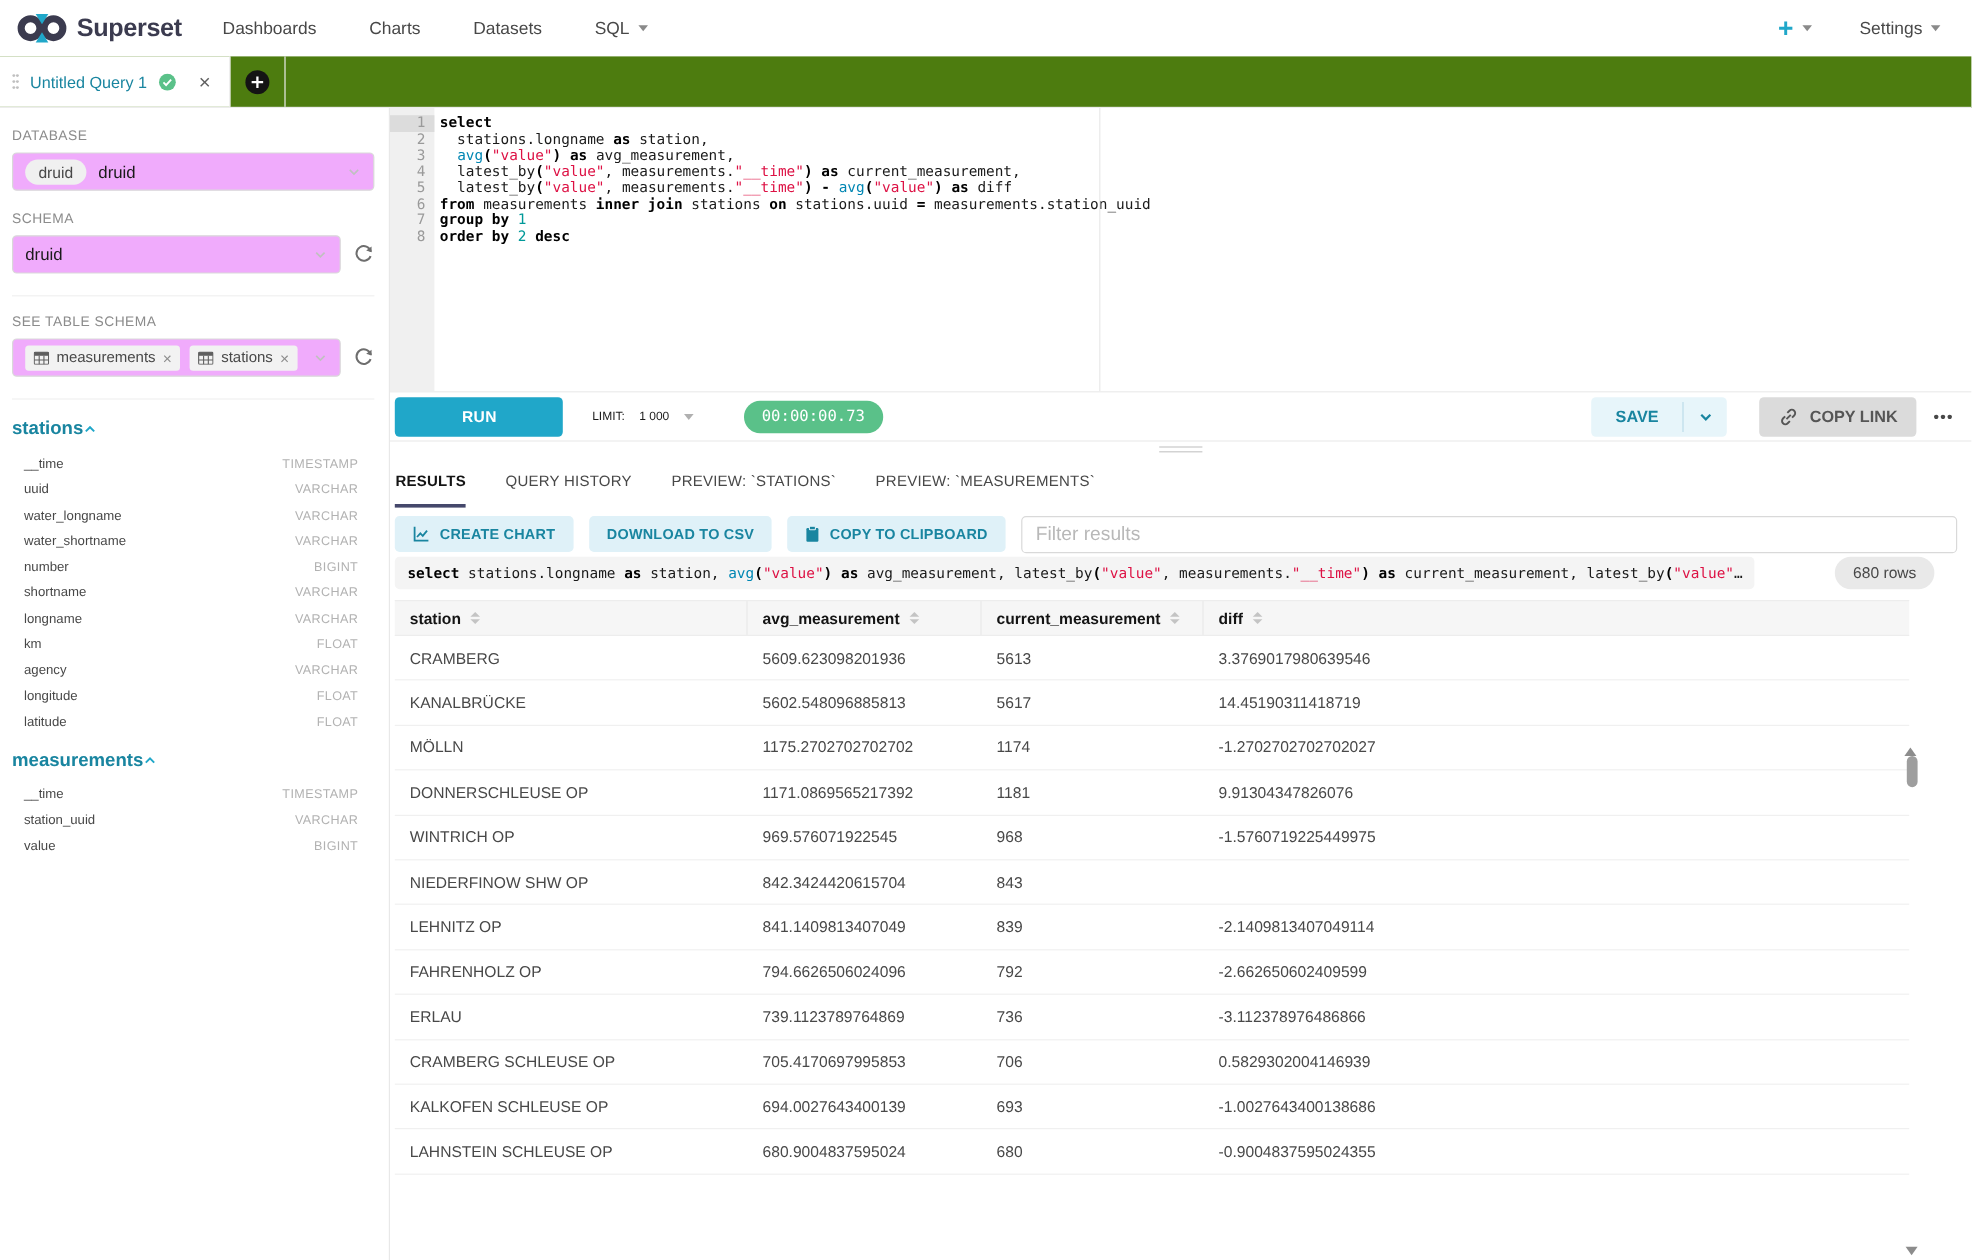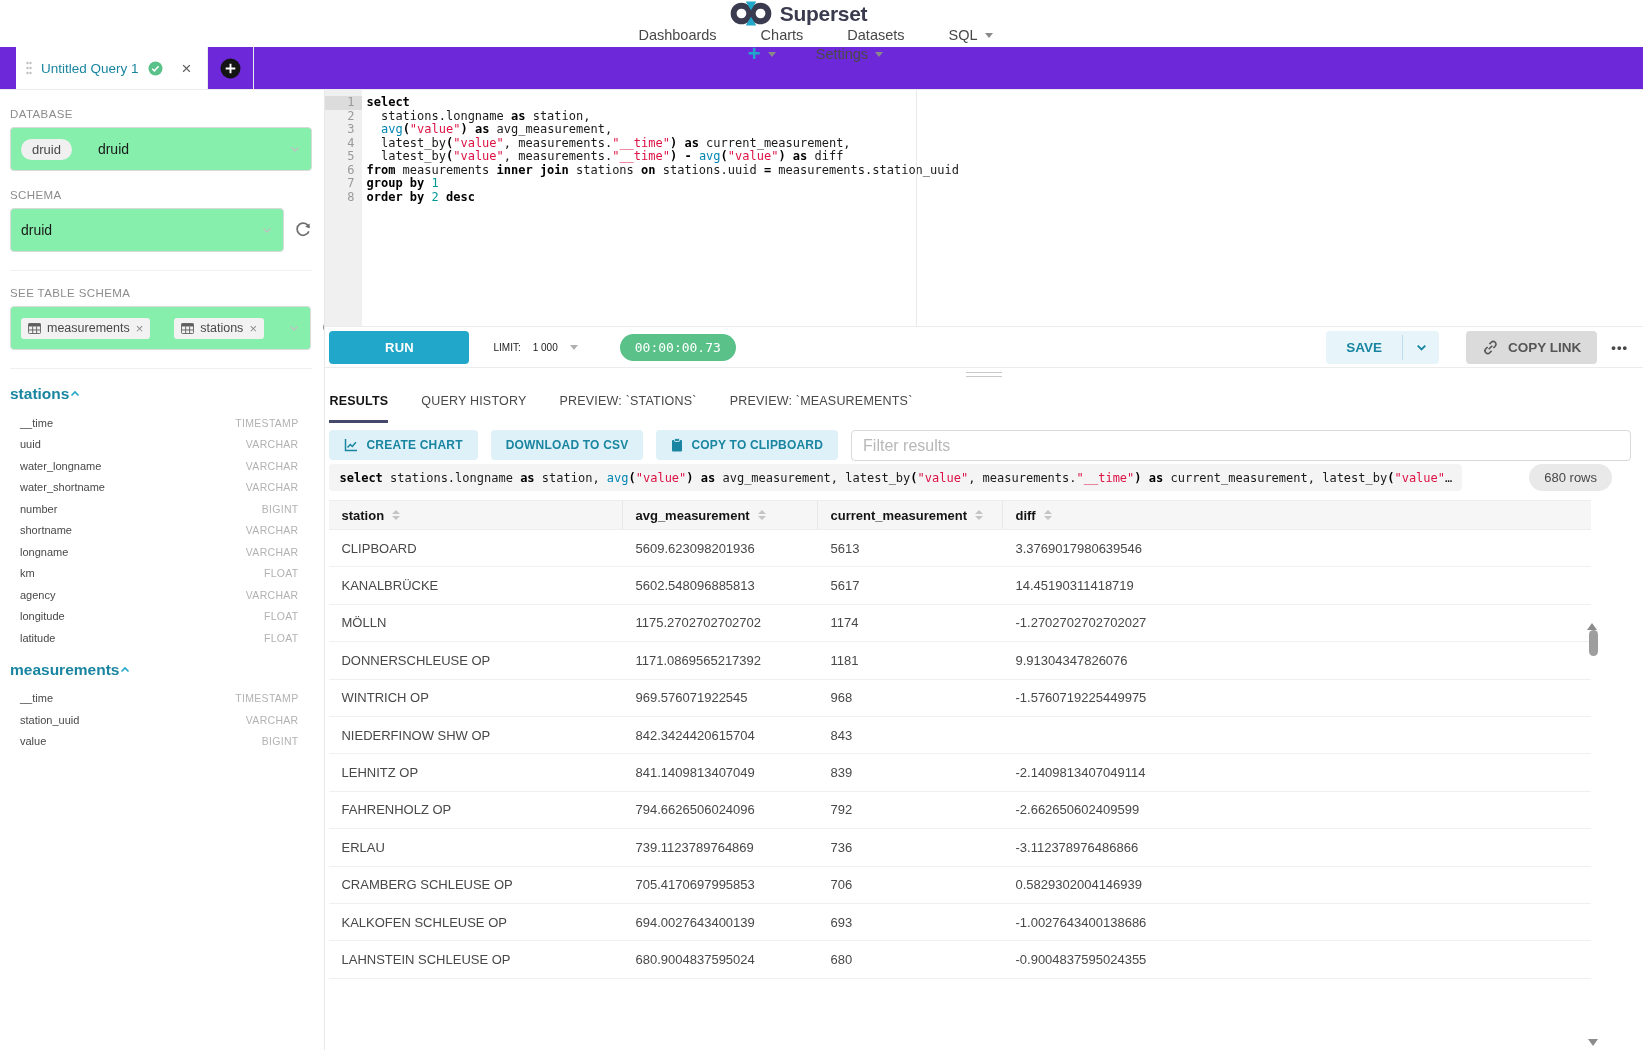--- a/index.html
+++ b/index.html
@@ -1,48 +1,48 @@
 <!DOCTYPE html>
 <html><head>
 <meta charset="utf-8">
 <style>
   * { margin:0; padding:0; box-sizing:border-box; }
   html,body { width:1643px; height:1050px; overflow:hidden; background:#fff;
     font-family:"Liberation Sans", sans-serif; color:#484848; }
 
   
-  .navbar { height:47px; display:flex; align-items:center; padding:0 26px 0 14px;
-    background:#fff;flex-direction:column; }
+  .navbar { height:47px; display:flex; padding:0 26px 0 14px;
+    background:#fff; }
   .brand { display:flex; align-items:center; gap:8px; margin-right:34px; cursor:pointer; }
   .brand-name { font-size:21px; font-weight:bold; color:#3b3b4f; letter-spacing:-0.3px; }
   .nav-items { display:flex; align-items:center; gap:44px; font-size:14.5px; color:#484848; flex:1; }
   .nav-item { display:flex; align-items:center; gap:7px; cursor:pointer; }
   .caret { width:0; height:0; border-left:4px solid transparent; border-right:4px solid transparent;
     border-top:5px solid #8a8a8a; display:inline-block; }
   .nav-right { display:flex; align-items:center; gap:40px; }
   .plus-menu { display:flex; align-items:center; gap:7px; cursor:pointer; }
   .plus-glyph { color:#20A7C9; font-size:22px; font-weight:bold; line-height:1; }
   .settings-menu { display:flex; align-items:center; gap:7px; font-size:14.5px; cursor:pointer; }
 
   
-  .tabbar { height:43px; background:#6d28d9; border-bottom:1px solid #ececec; display:flex; align-items:stretch;padding-left:16px; }
+  .tabbar { height:43px; background:#4d7c0f; border-bottom:1px solid #ececec; display:flex; align-items:stretch; }
   .query-tab { background:#fff; display:flex; align-items:center; gap:9px; padding:0 16px 0 10px;
     border-right:1px solid #ececec; cursor:pointer; }
   .query-tab-title { color:#1985a0; font-size:13.5px; }
   .tab-close { color:#5f5f5f; font-size:17px; margin-left:10px; cursor:pointer; line-height:1; }
   .add-tab { width:46px; display:flex; align-items:center; justify-content:center; cursor:pointer;
     border-right:1px solid #ececec; }
 
   
   .main { display:flex; height:960px; }
   .sidebar { width:394px; border-right:1px solid #e8e8e8; padding:18px 12px 0 10px; overflow:hidden; }
   .side-label { font-size:11.5px; color:#8c8c8c; letter-spacing:.4px; margin-bottom:7px; }
   .select-row { display:flex; align-items:center; gap:10px; margin-bottom:18px; }
-  .select-box { flex:1; max-width:330px; height:44px; border:1px solid #d9d9d9; border-radius:4px;
-    display:flex; align-items:center; padding:0 10px; background:#86efac; cursor:pointer;gap:16px; }
+  .select-box { flex:1; max-width:330px; height:32px; border:1px solid #d9d9d9; border-radius:4px;
+    display:flex; align-items:center; padding:0 10px; background:#f0abfc; cursor:pointer; }
   .select-value { font-size:14px; color:#1a1a1a; }
   .select-chevron { margin-left:auto; }
   .tag-pill { background:#f0f0f0; border-radius:11px; padding:3px 11px; font-size:13px; color:#484848; margin-right:10px; }
   .table-tag { background:#f2f2f2; border-radius:3px; padding:3px 7px; font-size:12.5px; color:#484848;
     margin-right:8px; display:flex; align-items:center; gap:6px; white-space:nowrap; }
   .table-tag .x { color:#8c8c8c; font-size:13px; cursor:pointer; }
   .divider { border-top:1px solid #f0f0f0; margin:2px 0 16px 0; }
   .schema-section-header { display:flex; align-items:center; margin:6px 0 9px 0; cursor:pointer; }
   .schema-section-title { color:#1985a0; font-size:15.5px; font-weight:bold; }
   .schema-section-header svg { margin-left:auto; margin-right:14px; }
@@ -477,21 +477,21 @@
           <div class="rt-head-cell">
             <span>diff</span>
             <span class="sort-icons">
               <i class="sort-up"></i>
               <i class="sort-down"></i>
             </span>
           </div>
         </div>
       <div id="results-body">
           <div class="rt-row">
-            <div class="rt-cell">CLIPBOARD</div>
+            <div class="rt-cell">CRAMBERG</div>
             <div class="rt-cell">5609.623098201936</div>
             <div class="rt-cell">5613</div>
             <div class="rt-cell">3.3769017980639546</div>
           </div>
           <div class="rt-row">
             <div class="rt-cell">KANALBRÜCKE</div>
             <div class="rt-cell">5602.548096885813</div>
             <div class="rt-cell">5617</div>
             <div class="rt-cell">14.45190311418719</div>
           </div>

